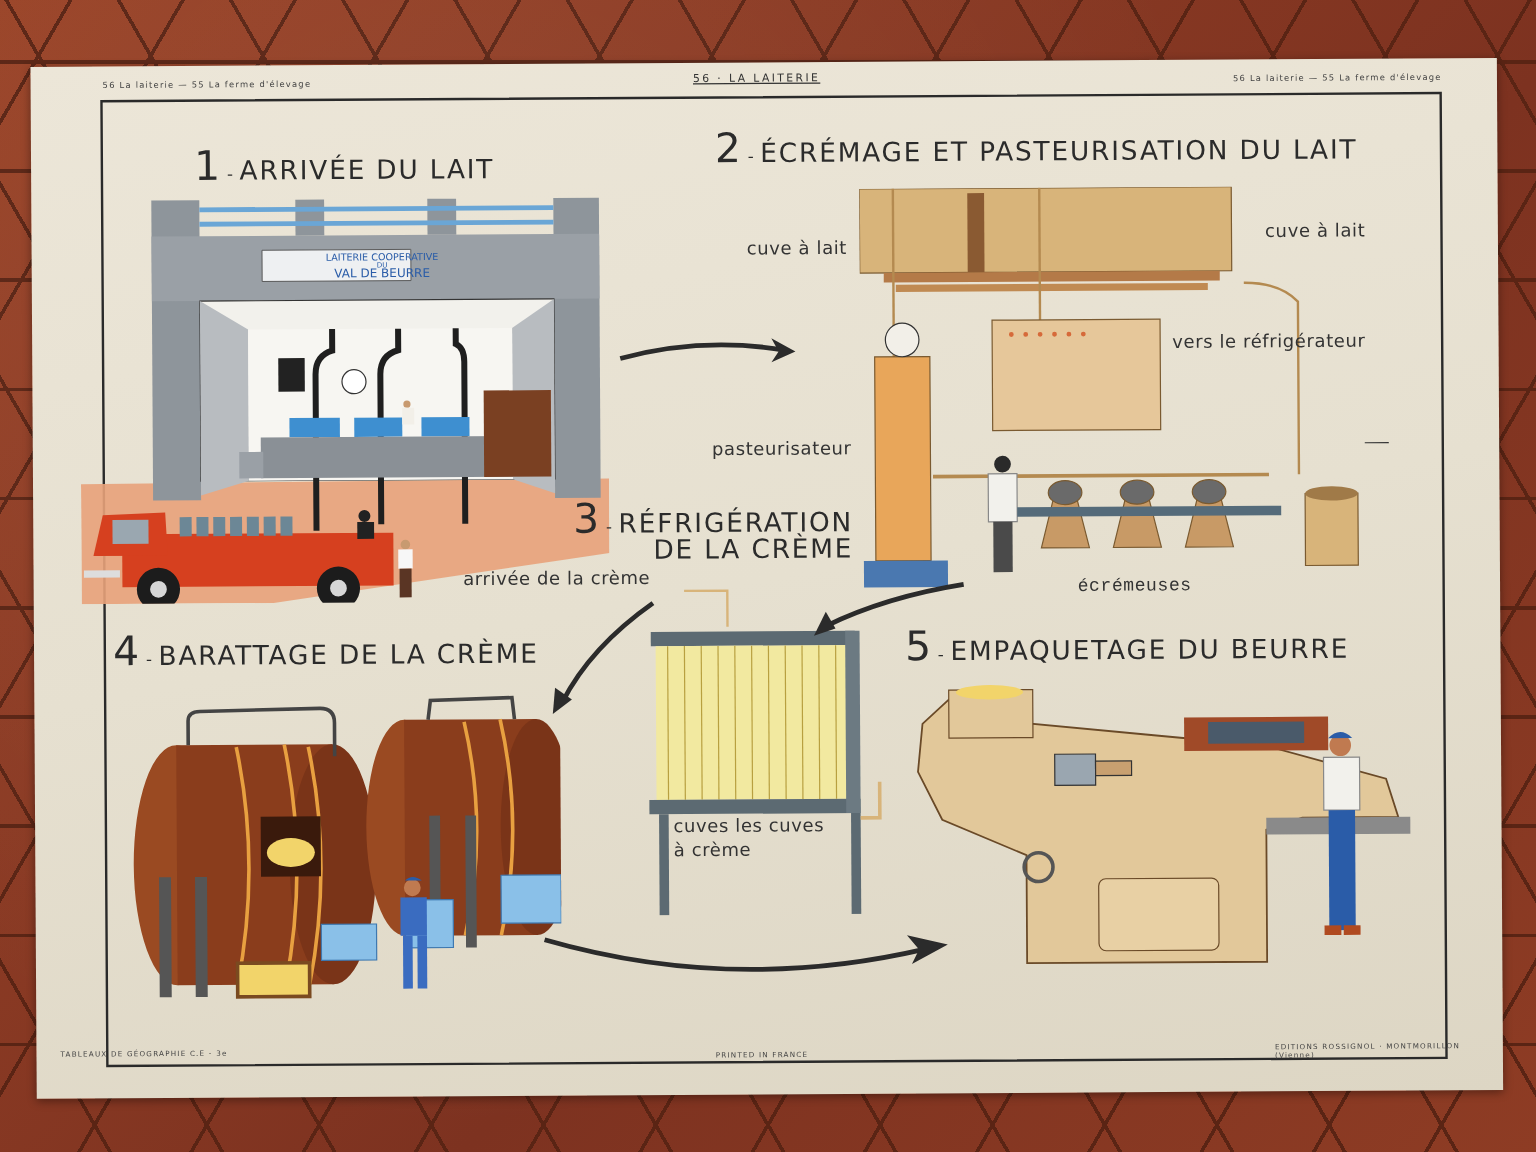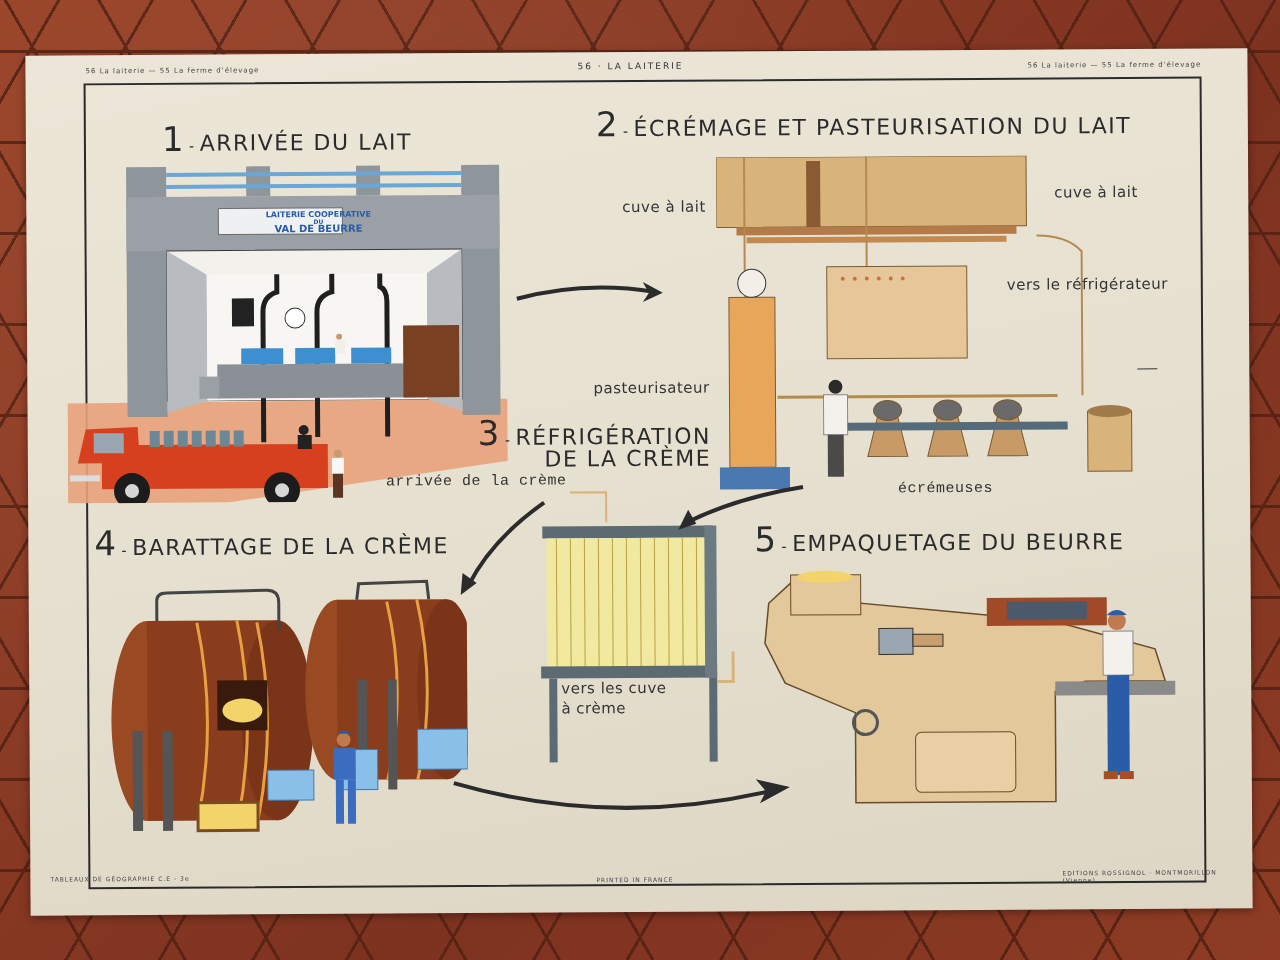--- a/index.html
+++ b/index.html
@@ -25,21 +25,21 @@
       background: linear-gradient(170deg, #ece6d8 0%, #e6e0d0 50%, #ddd6c4 100%);
       box-shadow: 0 2px 8px rgba(0,0,0,0.4);
       transform: rotate(-0.35deg);
     }
     .frame {
       position: absolute;
       left: 58px; top: 28px; width: 1118px; height: 806px;
       border: 2px solid #2a2a2a;
     }
     .small { position: absolute; font-size: 7px; letter-spacing: 1px; color: #444; }
-    .top-center { font-size: 9px; letter-spacing: 2px; color: #333; }
+    .top-center { font-size: 9px; letter-spacing: 2px; color: #333; text-decoration: underline; }
     .heading {
       position: absolute; color: #2b2b2b;
       font-family: "DejaVu Sans", sans-serif; font-weight: normal;
       letter-spacing: 1.5px; white-space: nowrap;
     }
     .heading .num { font-size: 34px; }
     .heading .dash { font-size: 14px; margin: 0 4px; }
     .heading .txt { font-size: 22px; }
     .label {
       position: absolute; color: #333; font-size: 15px; letter-spacing: 0.5px; white-space: nowrap;
@@ -127,21 +127,21 @@
       <circle cx="214" cy="328" r="18" fill="#1c1c1c"></circle>
         <circle cx="214" cy="328" r="7" fill="#d6d6d6"></circle>
 
       <circle cx="236" cy="268" r="5" fill="#222"></circle>
       <rect x="230" y="273" width="14" height="14" fill="#222"></rect>
       <circle cx="270" cy="292" r="4" fill="#c89a70"></circle>
       <rect x="264" y="296" width="12" height="16" fill="#f7f7f7"></rect>
       <rect x="265" y="312" width="10" height="24" fill="#5a3524"></rect>
     </svg>
   </div>
-  <div class="illus" style="left:232px; top:156px; width:120px; text-align:center; color:#2a5ca8; font-weight:bold; font-size:8px; line-height:9px;">
+  <div class="illus" style="left:232px; top:156px; width:120px; text-align:center; color:#2a5ca8; font-weight:normal; font-size:8px; line-height:9px;">
     <div>LAITERIE COOPERATIVE</div>
     <div style="font-size:6px; line-height:5px;">DU</div>
     <div style="font-size:10px;">VAL DE BEURRE</div>
   </div>
 
   <div class="illus" style="left:488px; top:226px;">
     <svg width="150" height="30" viewBox="0 0 150 30">
         <path d="M2 20 Q70 2 140 14" stroke="#2b2b2b" stroke-width="4" fill="none"></path>
         <polygon points="128,4 148,15 128,24 134,15" fill="#2b2b2b"></polygon>
       </svg>
@@ -192,29 +192,29 @@
       </g>
       <rect x="130" y="266" width="220" height="8" fill="#556b7a"></rect>
 
       <rect x="370" y="256" width="44" height="60" fill="#d8b47a" stroke="#7a5a30"></rect>
       <ellipse cx="392" cy="256" rx="22" ry="6" fill="#a07a48"></ellipse>
       <path d="M420 214 L455 214" stroke="#333" stroke-width="1"></path>
     </svg>
   </div>
   <div class="label" style="left:596px; top:146px;">cuve à lait</div>
   <div class="label" style="left:1028px; top:134px;">cuve à lait</div>
-  <div class="label" style="left:980px; top:226px;">vers le réfrigérateur</div>
-  <div class="label" style="left:566px; top:327px;">pasteurisateur</div>
+  <div class="label" style="left:950px; top:226px;">vers le réfrigérateur</div>
+  <div class="label" style="left:566px; top:313px;">pasteurisateur</div>
   <div class="label" style="left:870px; top:430px;font-family:Liberation Mono, monospace;">écrémeuses</div>
 
   <div class="heading" style="left:450px; top:360px; text-align:right;">
     <div><span class="num">3</span><span class="dash">-</span><span class="txt">RÉFRIGÉRATION</span></div>
     <div class="txt" style="margin-top:-6px;">DE LA CRÈME</div>
   </div>
-  <div class="label" style="left:358px; top:420px;font-family:Liberation Mono, monospace;">arrivée de la crème</div>
+  <div class="label" style="left:358px; top:420px;">arrivée de la crème</div>
 
   <div class="illus" style="left:508px; top:430px;">
     <svg width="200" height="280" viewBox="0 0 200 280">
       <path d="M34 10 L70 10 L70 40" stroke="#d8b47a" stroke-width="2" fill="none"></path>
       <rect x="6" y="44" width="170" height="12" fill="#5c6a72"></rect>
       <rect x="10" y="56" width="160" height="128" fill="#f2e9a0"></rect>
       <g stroke="#b8a040" stroke-width="1">
         <line x1="20" y1="56" x2="20" y2="184"></line>
           <line x1="34" y1="56" x2="34" y2="184"></line>
           <line x1="48" y1="56" x2="48" y2="184"></line>
@@ -228,21 +228,21 @@
           <line x1="160" y1="56" x2="160" y2="184"></line>
       </g>
       <rect x="4" y="184" width="176" height="12" fill="#5c6a72"></rect>
       <rect x="168" y="44" width="12" height="152" fill="#6c7a82"></rect>
       <rect x="12" y="196" width="8" height="120" fill="#5c6a72"></rect>
       <rect x="172" y="196" width="8" height="120" fill="#5c6a72"></rect>
       <path d="M180 200 L196 200 L196 170" stroke="#d8b47a" stroke-width="3" fill="none"></path>
     </svg>
   </div>
   <div class="label" style="left:532px; top:626px; line-height:20px;">
-    <div>vers les cuve</div>
+    <div>cuves les cuves</div>
     <div>à crème</div>
   </div>
 
   <div class="illus" style="left:630px; top:432px;">
     <svg width="150" height="50" viewBox="0 0 150 50">
         <path d="M145 4 Q80 14 30 38" stroke="#2b2b2b" stroke-width="4" fill="none"></path>
         <polygon points="20,46 30,26 38,40" fill="#2b2b2b"></polygon>
       </svg>
   </div>
   <div class="illus" style="left:424px; top:446px;">

